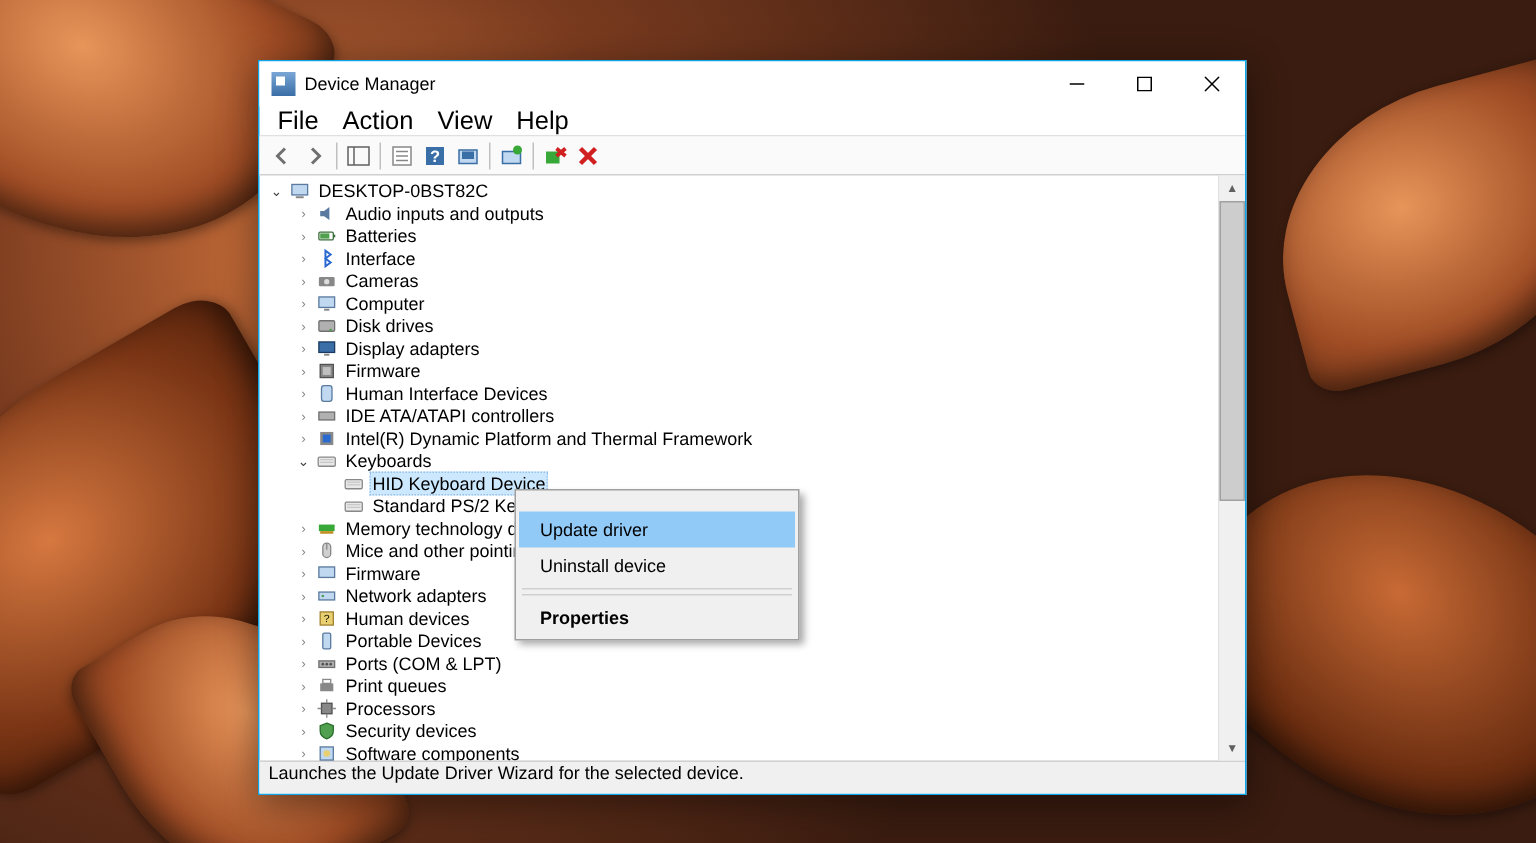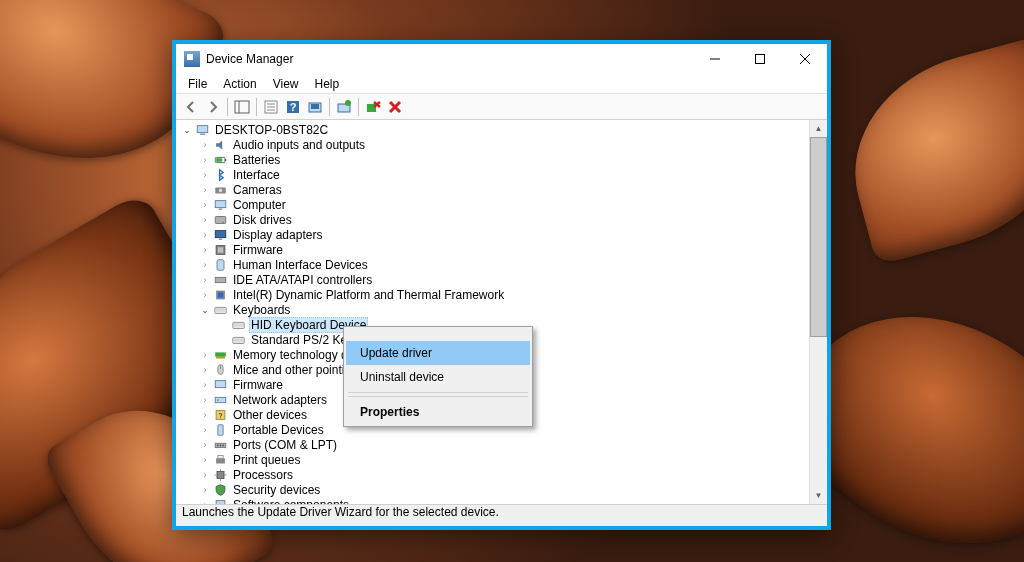--- a/index.html
+++ b/index.html
@@ -31,21 +31,21 @@
 .l4 { width: 280px; height: 220px; top: 320px; left: 800px; transform: rotate(40deg); background: radial-gradient(ellipse at 40% 40%, #c86a35, #6a2d10 60%, #2a1005); }
 .l5 { width: 200px; height: 160px; top: 420px; left: 60px; transform: rotate(60deg); }
 
 .window {
   position: absolute;
   top: 40px;
   left: 172px;
   width: 659px;
   height: 490px;
   background: #fff;
-  border: 4px solid #0ea5e9;
+  border: 1px solid #0ea5e9;
   box-shadow: 0 6px 24px rgba(0,0,0,.45);
   display: flex;
   flex-direction: column;
 }
 .titlebar {
   height: 30px;
   display: flex;
   align-items: center;
   padding-left: 8px;
   background: #fff;
@@ -64,21 +64,21 @@
 .win-btn {
   width: 45px; height: 29px; display: flex; align-items: center; justify-content: center;
   font-family: "Segoe MDL2 Assets", sans-serif; font-size: 10px;
 }
 .win-btn svg { width: 10px; height: 10px; }
 
 .menubar {
   height: 20px; display: flex; align-items: center; padding-left: 4px;
   border-bottom: 1px solid #e0e0e0;
 }
-.menu-item { padding: 2px 8px; font-size: 12px; text-align: center; }
+.menu-item { padding: 2px 8px; font-size: 17px; text-align: center; }
 
 .toolbar {
   height: 26px; display: flex; align-items: center; padding: 0 4px;
   border-bottom: 1px solid #d0d0d0; gap: 0;
   background: #fafafa;
 }
 .tb-btn {
   width: 22px; height: 22px; display: flex; align-items: center; justify-content: center;
   border: 1px solid transparent;
 }
@@ -443,21 +443,21 @@
           <span class="row-label">Network adapters</span>
         </div>
         <div class="tree-row indent-1">
           <span class="expander">›</span>
           <span class="row-icon">
             <svg viewBox="0 0 16 16">
               <rect x="3" y="3" width="10" height="10" fill="#e8d070" stroke="#a08030"></rect>
               <text x="8" y="11" text-anchor="middle" font-size="8" fill="#000">?</text>
             </svg>
           </span>
-          <span class="row-label">Other devices</span>
+          <span class="row-label">Human devices</span>
         </div>
         <div class="tree-row indent-1">
           <span class="expander">›</span>
           <span class="row-icon">
             <svg viewBox="0 0 16 16">
               <rect x="5" y="2" width="6" height="12" rx="1" fill="#c0d8f0" stroke="#5a7aa0"></rect>
             </svg>
           </span>
           <span class="row-label">Portable Devices</span>
         </div>

